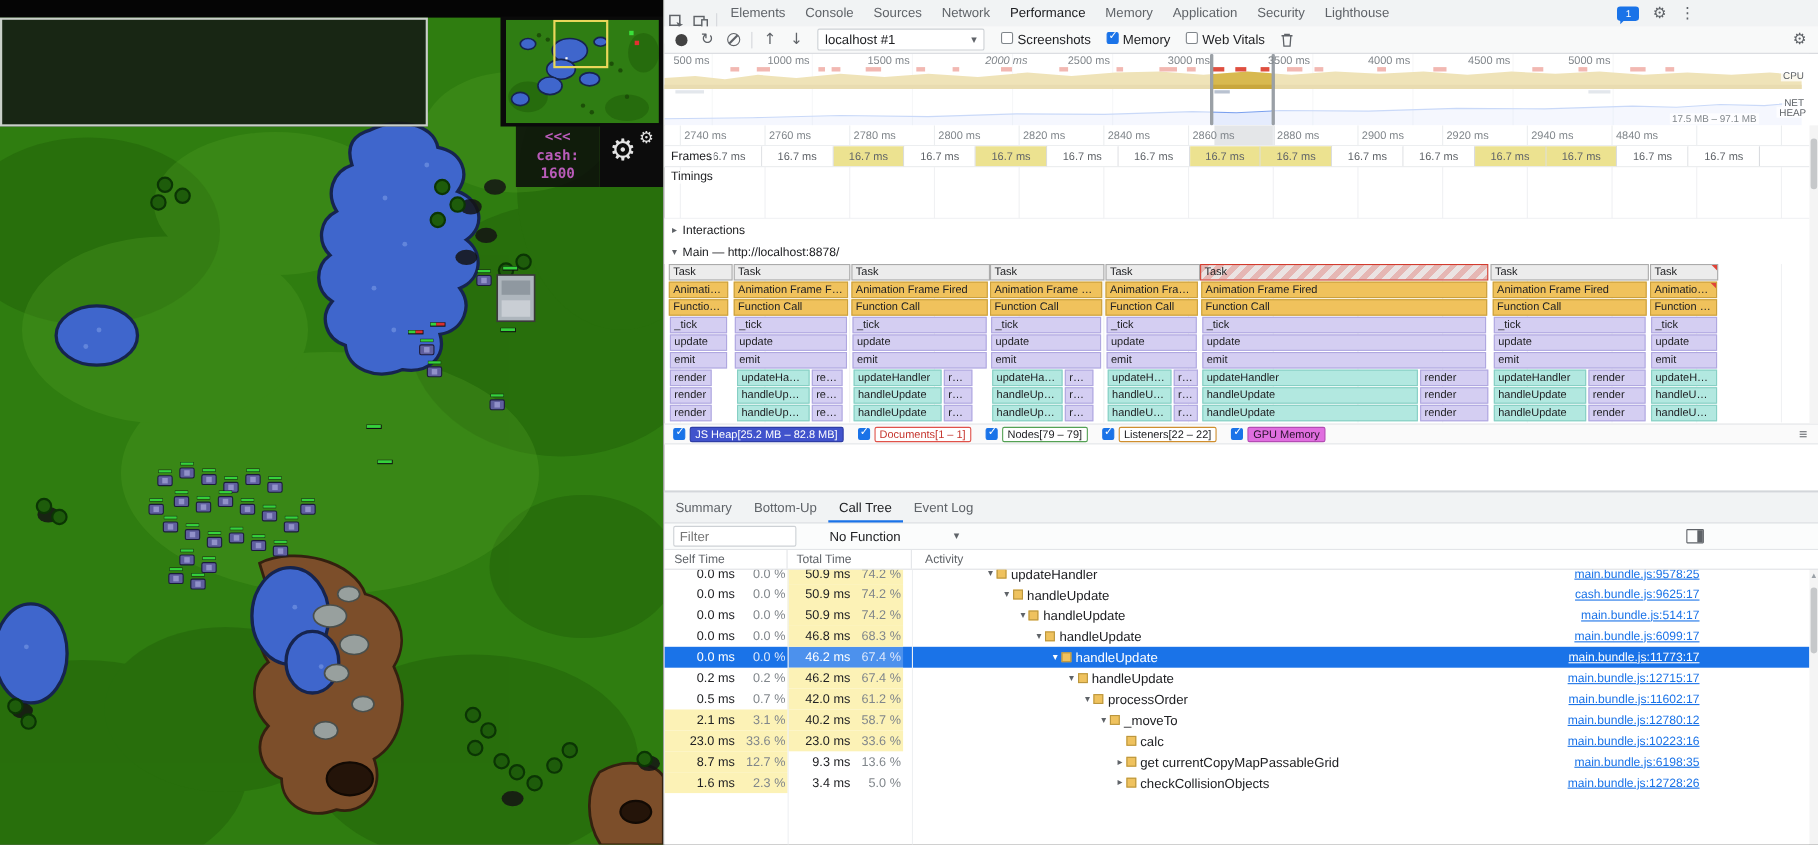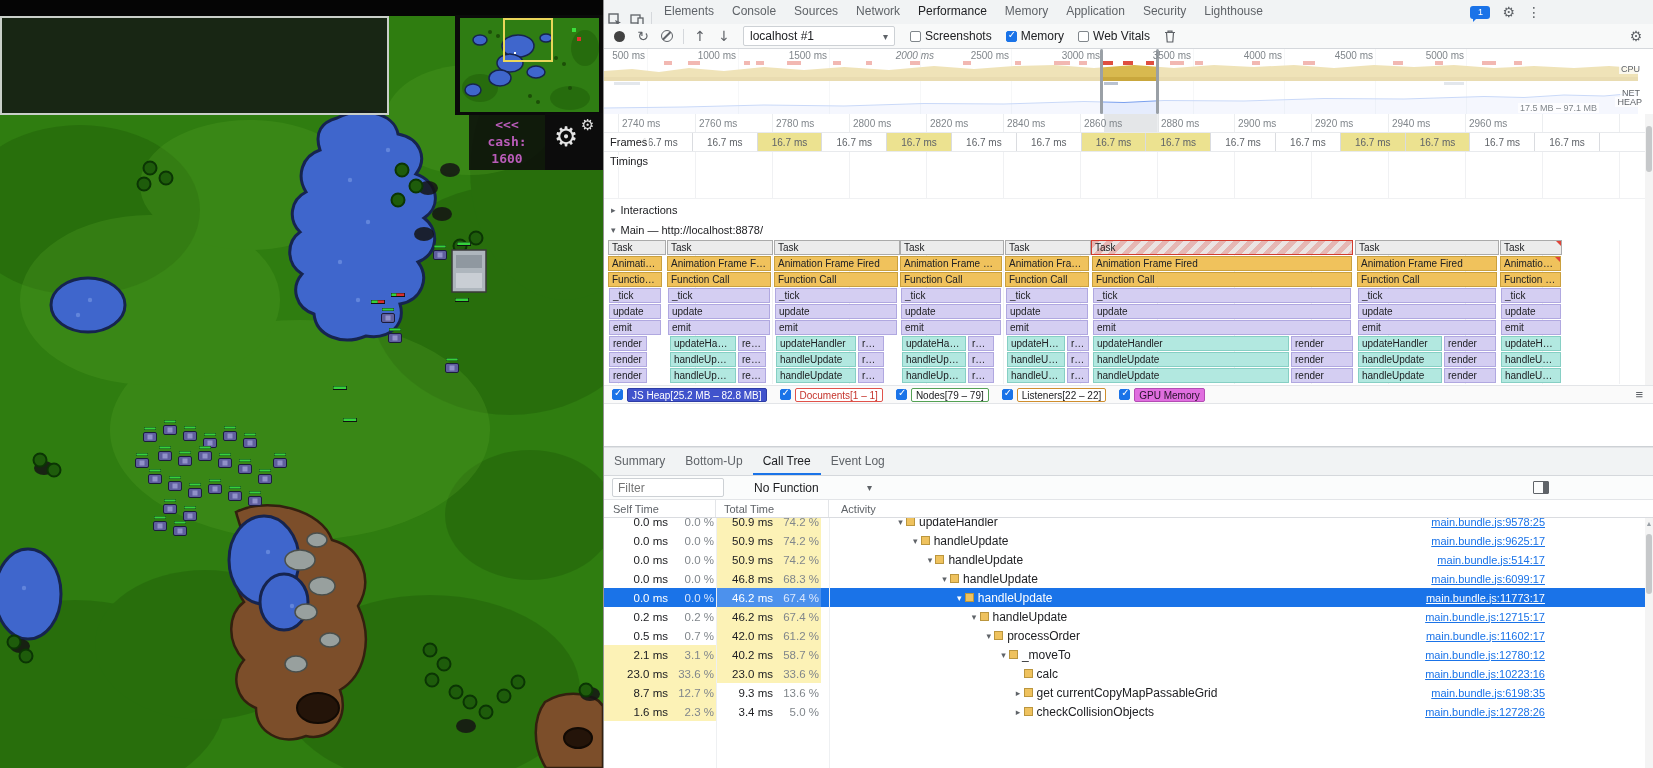--- a/index.html
+++ b/index.html
@@ -25,21 +25,21 @@
 .gi{color:#5f6368;font-size:14px;font-family:"DejaVu Sans",sans-serif}
 .issues-chip{position:relative;width:20px;height:13px;background:#1a73e8;border-radius:3px;color:#fff;font-size:9px;display:flex;align-items:center;justify-content:center}
 .issues-chip::after{content:"";position:absolute;left:3px;bottom:-3px;border-left:4px solid #1a73e8;border-bottom:4px solid transparent}
 .vsep{width:1px;height:15px;background:#d5d8dc;margin:0 3px;flex:none}
 .toolbar{position:absolute;left:0;top:24px;right:0;height:25px;background:#f8f9f9;border-bottom:1px solid #d5d8dc;display:flex;align-items:center;gap:2px;padding:0 4px;box-sizing:border-box}
 .record-dot{width:11px;height:11px;border-radius:50%;background:#424242}
 .clear-glyph{width:10px;height:10px;border:1.5px solid #5f6368;border-radius:50%;position:relative;display:block}
 .clear-glyph::after{content:"";position:absolute;left:-1px;top:4px;width:11px;height:1.5px;background:#5f6368;transform:rotate(-45deg)}
 .target-select{display:flex;align-items:center;height:18px;padding:0 6px;margin:0 6px;background:#fff;border:1px solid #cdd1d5;border-radius:2px;font-size:12px;color:#202124;width:138px;justify-content:space-between}
 .cbrow{display:flex;align-items:center}
-.cbx{display:flex;align-items:center;gap:4px;font-size:12px;color:#202124;margin:0 7px}
+.cbx{display:flex;align-items:flex-start;gap:4px;font-size:12px;color:#202124;margin:0 7px}
 .cb{width:11px;height:11px;border:1px solid #80868b;border-radius:2px;background:#fff;position:relative;box-sizing:border-box;flex:none}
 .cb.on{background:#1a73e8;border-color:#1a73e8}
 .cb.on::after{content:"✓";position:absolute;left:1px;top:-3px;color:#fff;font-size:10px;font-family:"DejaVu Sans",sans-serif}
 .capgear{margin-left:auto;margin-right:2px}
 
 .overview{position:absolute;left:0;top:49px;right:8px;height:65px;background:#fff;overflow:hidden}
 .ovgrid{position:absolute;top:0;height:65px;width:1px;background:#e9ebee}
 .ovtick{position:absolute;top:1px;font-size:10px;color:#80868b;width:54px;text-align:right;z-index:5}
 .cpu-svg{position:absolute;left:0;top:12px}
 .heap-svg{position:absolute;left:0;top:37px}
@@ -629,21 +629,21 @@
           <div class="dtick-label" style="left: 480px;">2860 ms</div>
           <div class="dtick" style="left: 553px;"></div>
           <div class="dtick-label" style="left: 557px;">2880 ms</div>
           <div class="dtick" style="left: 630px;"></div>
           <div class="dtick-label" style="left: 634px;">2900 ms</div>
           <div class="dtick" style="left: 707px;"></div>
           <div class="dtick-label" style="left: 711px;">2920 ms</div>
           <div class="dtick" style="left: 784px;"></div>
           <div class="dtick-label" style="left: 788px;">2940 ms</div>
           <div class="dtick" style="left: 861px;"></div>
-          <div class="dtick-label" style="left: 865px;">2960 ms</div>
+          <div class="dtick-label" style="left: 865px;">4840 ms</div>
           <div class="dtick" style="left: 938px;"></div>
           <div class="dtick" style="left: 1015px;"></div>
         </div>
     </div>
 
     <div>
         <div class="gline" style="left: 14px;"></div>
         <div class="gline" style="left: 91px;"></div>
         <div class="gline" style="left: 168px;"></div>
         <div class="gline" style="left: 245px;"></div>
@@ -888,21 +888,21 @@
               <span class="pv">0.0 %</span>
             </div>
             <div class="cTot hl">
               <span class="tv">50.9 ms</span>
               <span class="pv">74.2 %</span>
             </div>
             <div class="cAct" style="padding-left: 88.7px;">
               <span class="arrow">▾</span>
               <span class="sq"></span>
               <span class="nm">handleUpdate</span>
-              <span class="lk">main.bundle.js:9625:17</span>
+              <span class="lk">cash.bundle.js:9625:17</span>
             </div>
           </div>
           <div class="trow">
             <div class="cSelf">
               <span class="tv">0.0 ms</span>
               <span class="pv">0.0 %</span>
             </div>
             <div class="cTot hl">
               <span class="tv">50.9 ms</span>
               <span class="pv">74.2 %</span>

